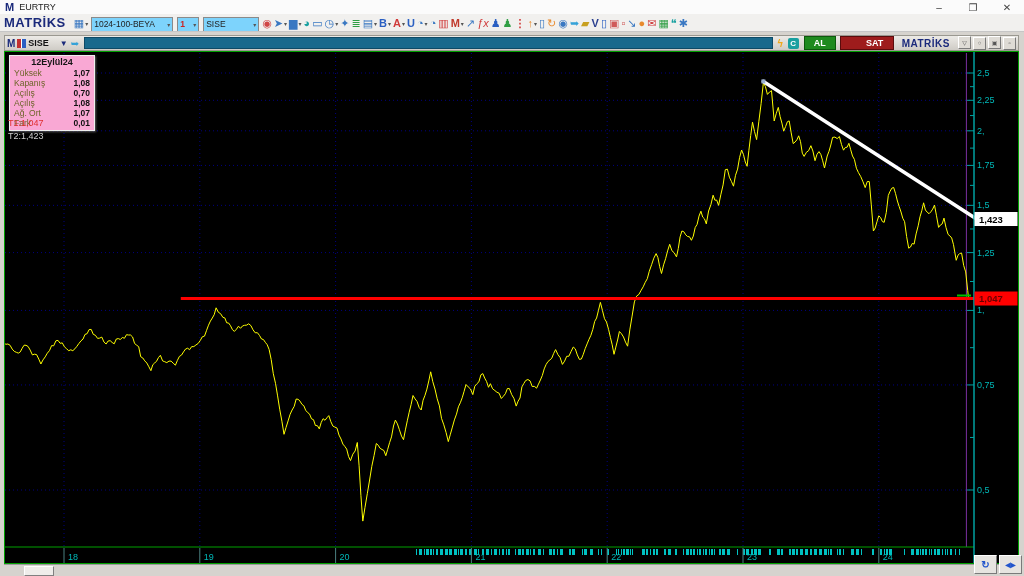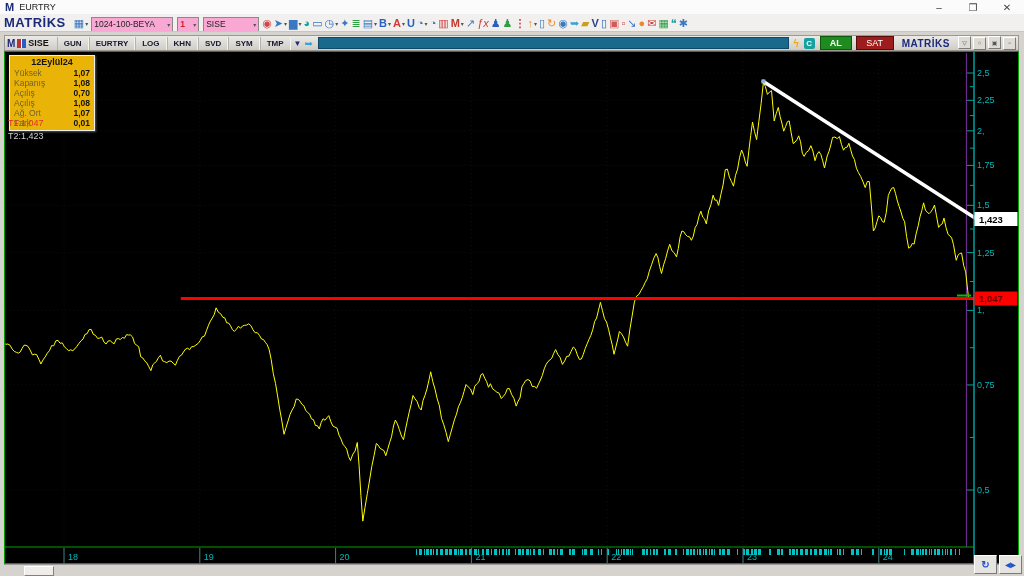--- a/index.html
+++ b/index.html
@@ -23,21 +23,21 @@
     background:#f1f0ee;border-bottom:1px solid #c6c6c6;
     display:flex;align-items:center;padding-left:4px;box-sizing:border-box;
     white-space:nowrap;overflow:hidden;
   }
   .tb-logo{font-weight:bold;color:#1b2a7b;font-size:13px;letter-spacing:.5px;margin-right:7px;}
   .tbi{display:inline-flex;align-items:center;margin:0 1px;font-size:11px;line-height:1;cursor:default;}
   .tbi .glyph{display:inline-block;}
   .caret{font-size:6px;color:#555;margin-left:1px;}
   .combo{
     display:inline-flex;align-items:center;justify-content:space-between;
-    background:#f9a8d4;border:1px solid #8a8a8a;height:13px;font-size:8.5px;
+    background:#7dd3fc;border:1px solid #8a8a8a;height:13px;font-size:8.5px;
     padding:0 2px;margin:0 2px;color:#222;overflow:hidden;
   }
   .combo .caret{margin-left:3px;}
   
   #chart-window{
     position:absolute;left:0;top:32px;width:1024px;height:544px;
     background:#d6d3ce;
   }
   #chart-titlebar{
     position:absolute;left:4px;top:3px;width:1015px;height:16px;
@@ -53,34 +53,34 @@
   .cbtn{font-size:8px;font-weight:bold;color:#15152e;padding:0 6px;height:13px;
     line-height:13px;border-left:1px solid #b5b2ab;border-right:1px solid #f4f3f0;cursor:default;}
   .tb-caret{color:#1b2a7b;font-size:8px;margin:0 3px;}
   .twitter{color:#35a2d8;font-size:10px;margin-right:3px;}
   .teal-fill{flex:1;align-self:stretch;margin:1px 2px;background:#19698c;border:1px solid #0e4a66;}
   .lightning{color:#f0a818;font-weight:bold;font-size:10px;margin:0 2px;}
   .cbtn-c{background:#18a0a0;color:#fff;font-weight:bold;font-size:8px;width:11px;height:11px;
     display:inline-flex;align-items:center;justify-content:center;border-radius:2px;margin:0 3px;}
   .albtn{background:#1f8a1f;border:1px solid #0c5a0c;color:#fff;font-weight:bold;font-size:9px;
     width:30px;height:12px;display:inline-flex;align-items:center;justify-content:center;margin:0 2px;}
-  .satbtn{background:#9e1c1c;border:1px solid #5a0c0c;color:#fff;font-weight:normal;font-size:9px;
-    width:36px;height:12px;display:inline-flex;align-items:center;justify-content:center;margin:0 2px;}
+  .satbtn{background:#9e1c1c;border:1px solid #5a0c0c;color:#fff;font-weight:bold;font-size:9px;
+    width:36px;height:12px;display:inline-flex;align-items:center;justify-content:center;margin:0 2px;padding-left:16px;}
   .brand{color:#1b2a7b;font-weight:bold;font-size:10px;letter-spacing:.5px;margin:0 8px 0 6px;}
   .minibtn{width:11px;height:11px;background:#dedbd5;border:1px solid;
     border-color:#fff #7a7a7a #7a7a7a #fff;font-size:6px;color:#555;margin-right:2px;
     display:inline-flex;align-items:center;justify-content:center;cursor:default;}
   
   #chart-client{
     position:absolute;left:4px;top:19px;width:1015px;height:513px;
     background:#000;border:1px solid #00a000;box-sizing:border-box;
   }
   #chart-svg{position:absolute;left:0;top:0;}
   #info-box{
-    position:absolute;left:4px;top:3px;width:84px;background:#eab308;
+    position:absolute;left:4px;top:3px;width:84px;background:#f9a8d4;
     border:1px solid #eee;box-shadow:1px 1px 2px rgba(255,255,255,.35);
     font-size:8.5px;padding:1px 0 2px 0;z-index:5;
   }
   #info-box .ib-title{text-align:center;font-weight:bold;color:#151515;font-size:9px;margin-bottom:1px;}
   .ib-row{display:flex;justify-content:space-between;padding:0 4px;line-height:10px;}
   .ib-label{color:#6e6429;}
   .ib-value{font-weight:bold;color:#111;}
   #t1-label{position:absolute;left:3px;top:66px;font-size:9px;color:#e03030;z-index:5;}
   #t2-label{position:absolute;left:3px;top:79px;font-size:9px;color:#cfcfcf;z-index:5;}
   
@@ -208,29 +208,20 @@
         <span class="glyph" style="color: rgb(58, 120, 194);">✱</span>
       </span></span>
 </div>
 
 <div id="chart-window">
 
   <div id="chart-titlebar">
     <span class="m-badge">M</span>
     <span class="candle-icon"></span>
     <span class="sym-label">SISE</span>
-    <span class="cbtnrow" id="chart-buttons">
-        <span class="cbtn">GUN</span>
-        <span class="cbtn">EURTRY</span>
-        <span class="cbtn">LOG</span>
-        <span class="cbtn">KHN</span>
-        <span class="cbtn">SVD</span>
-        <span class="cbtn">SYM</span>
-        <span class="cbtn">TMP</span>
-      </span>
     <span class="tb-caret">▼</span>
     <span class="twitter">➥</span>
     <span class="teal-fill"></span>
     <span class="lightning">ϟ</span>
     <span class="cbtn-c">C</span>
     <span class="albtn">AL</span>
     <span class="satbtn">SAT</span>
     <span class="brand">MATRİKS</span>
     <span id="mini-buttons"><span class="minibtn">▽</span><span class="minibtn">○</span><span class="minibtn">▣</span><span class="minibtn">▫</span></span>
   </div>

